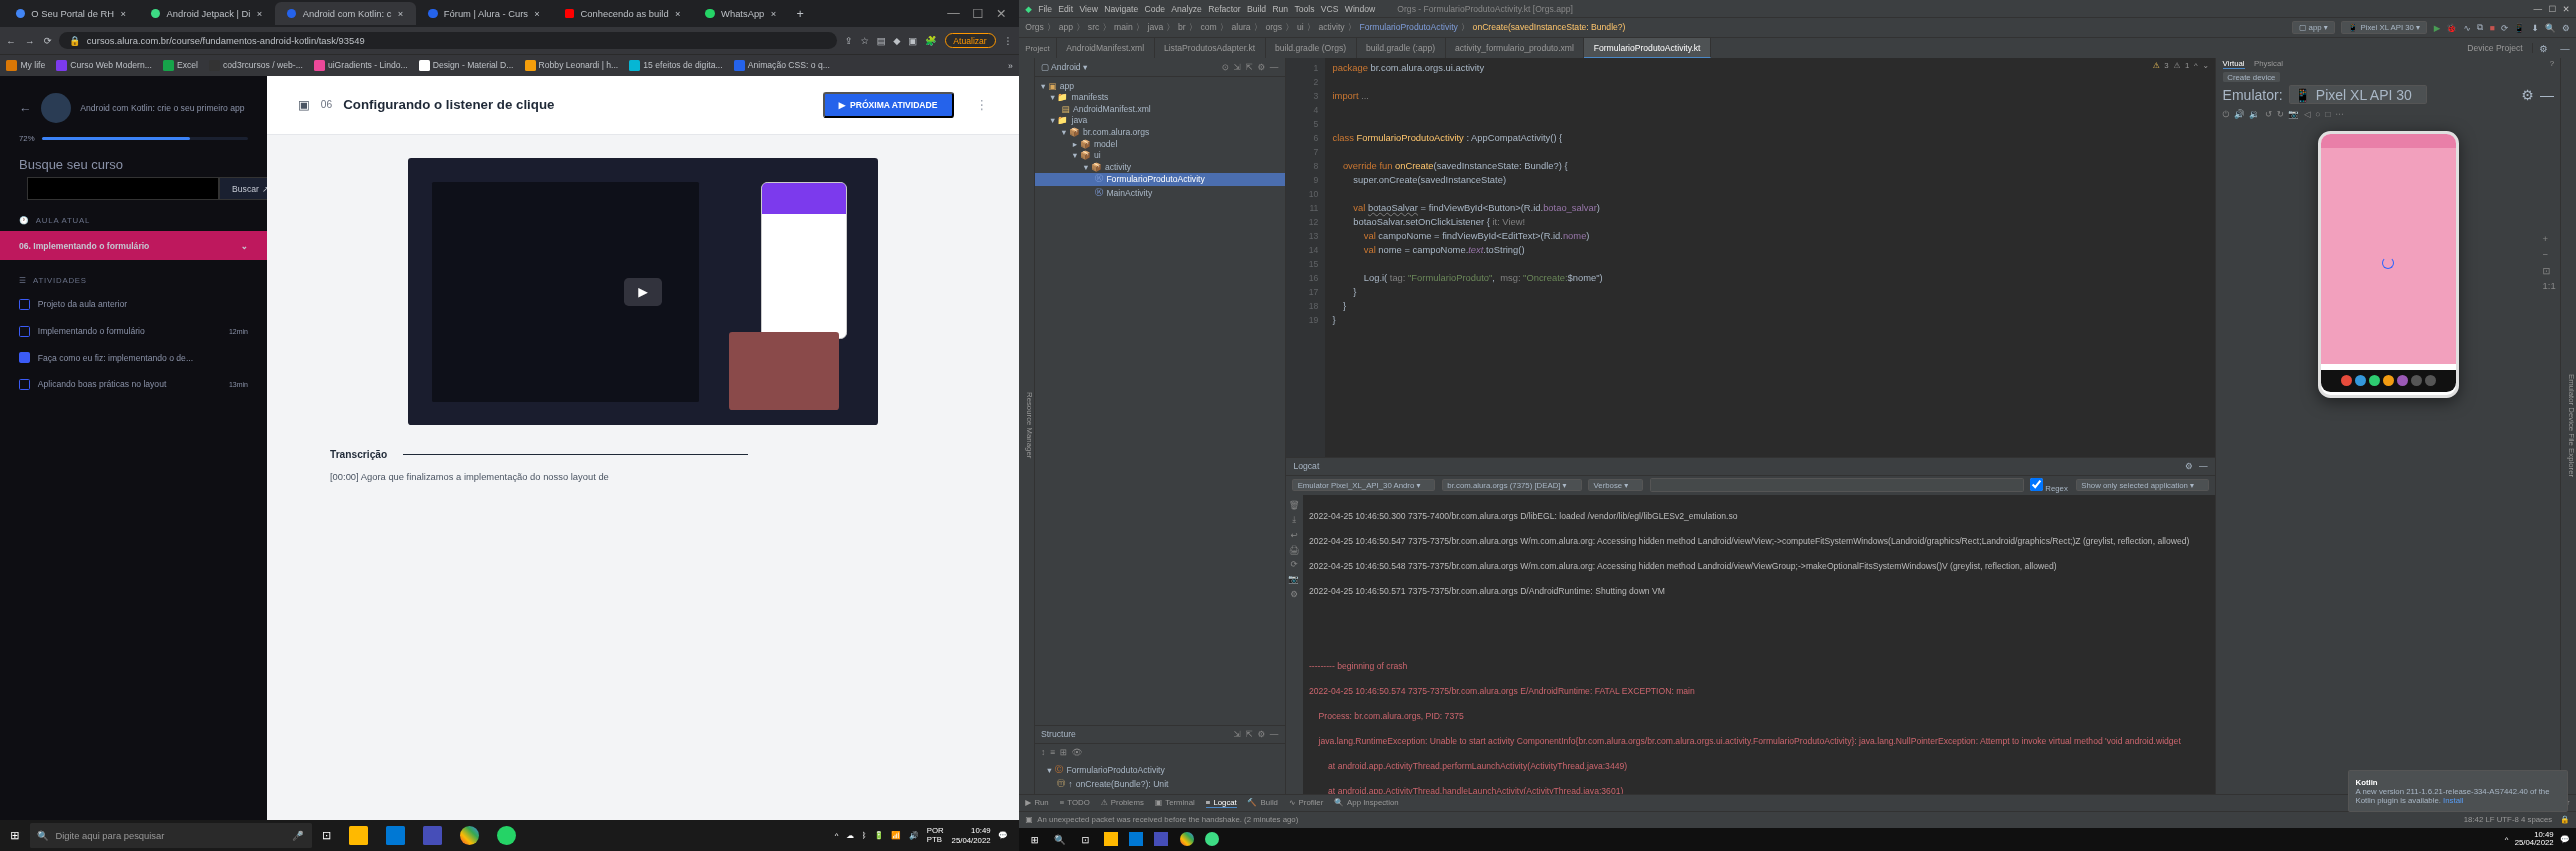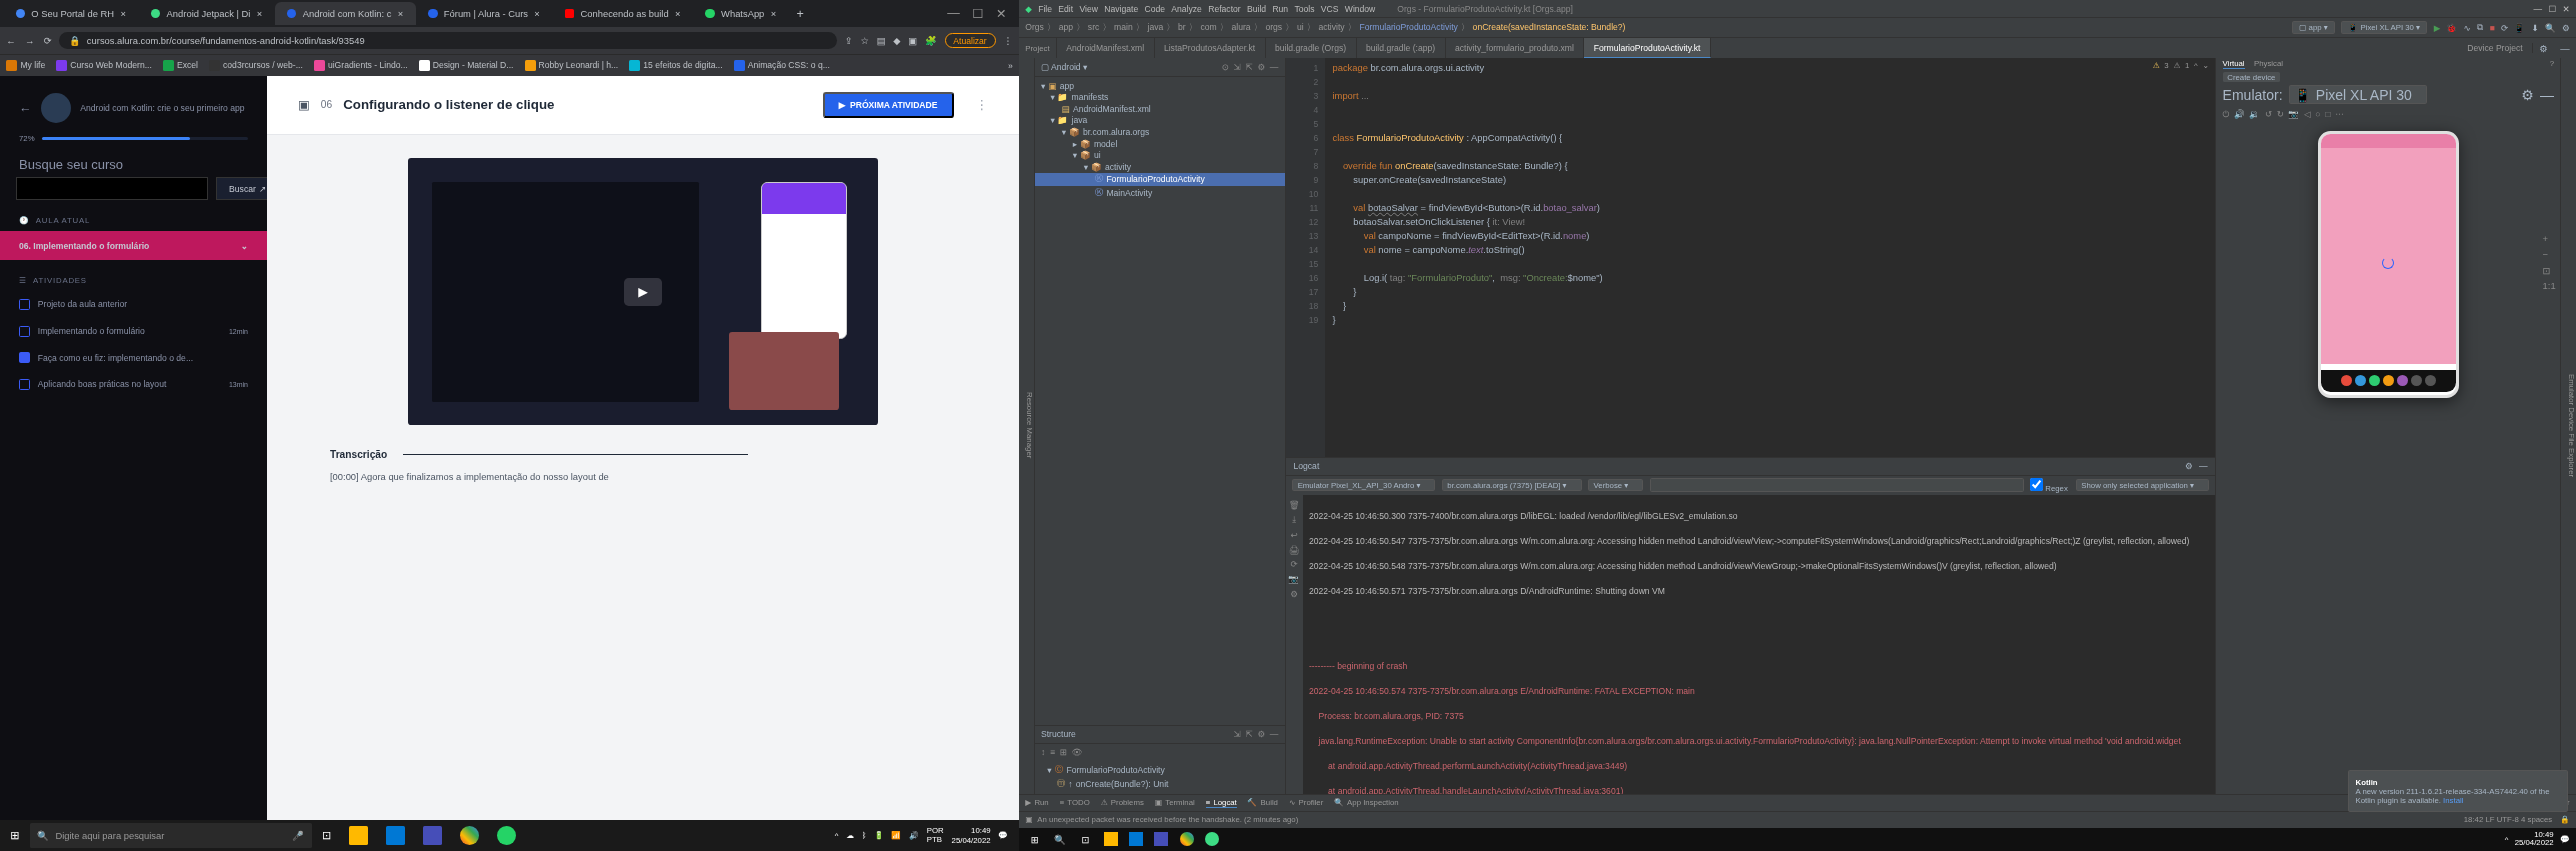--- a/index.html
+++ b/index.html
@@ -27,21 +27,21 @@
 .content { flex: 1; display: flex; background: #0e0e13; overflow: hidden; }
 .sidebar { width: 267px; background: #0e0e13; color: #c5c9d3; display: flex; flex-direction: column; padding: 9.4px 0; }
 .course-header { display: flex; gap: 9.4px; padding: 7.8px 19px; align-items: center; }
 .avatar { width: 30px; height: 30px; border-radius: 50%; background: #2a3c54; }
 .course-title { font-size: 8.6px; color: #8a92a8; }
 .progress-row { display: flex; align-items: center; gap: 7.8px; padding: 3.1px 19px; }
 .pct { font-size: 7.8px; color: #8a92a8; }
 .pbar { flex: 1; height: 3.1px; background: #1a2030; border-radius: 1.6px; }
 .pbar-fill { height: 100%; width: 72%; background: #3b82f6; border-radius: 1.6px; }
 .search-label { font-size: 13px; color: #8a92a8; padding: 11px 19px 4.7px; }
-.search-row { display: flex; padding: 0 16px; gap: 8px; }
+.search-row { display: flex; padding: 0 27px; gap: 0; }
 .search-inp { flex: 1; background: #000; border: 0.8px solid #333; height: 23.5px; color: #fff; padding: 0 6.3px; }
 .search-btn { background: #1a2030; border: 0.8px solid #333; color: #c5c9d3; padding: 0 12.5px; font-size: 8.6px; display: flex; align-items: center; gap: 3.1px; }
 .section-hdr { font-size: 7.8px; color: #6a7288; letter-spacing: 0.8px; padding: 15.7px 19px 6.3px; display: flex; align-items: center; gap: 6.3px; }
 .lesson-item { padding: 9.4px 19px; font-size: 8.6px; color: #c5c9d3; display: flex; align-items: center; justify-content: space-between; }
 .lesson-item.active { background: #be185d; font-weight: bold; }
 .activity-item { padding: 7.8px 19px; font-size: 8.6px; color: #8a92a8; display: flex; align-items: center; gap: 7.8px; }
 .act-ico { width: 11px; height: 11px; border: 0.8px solid #3b5bf6; border-radius: 1.6px; flex-shrink: 0; }
 .act-ico.done { background: #3b5bf6; }
 .act-time { margin-left: auto; font-size: 7px; }
 

